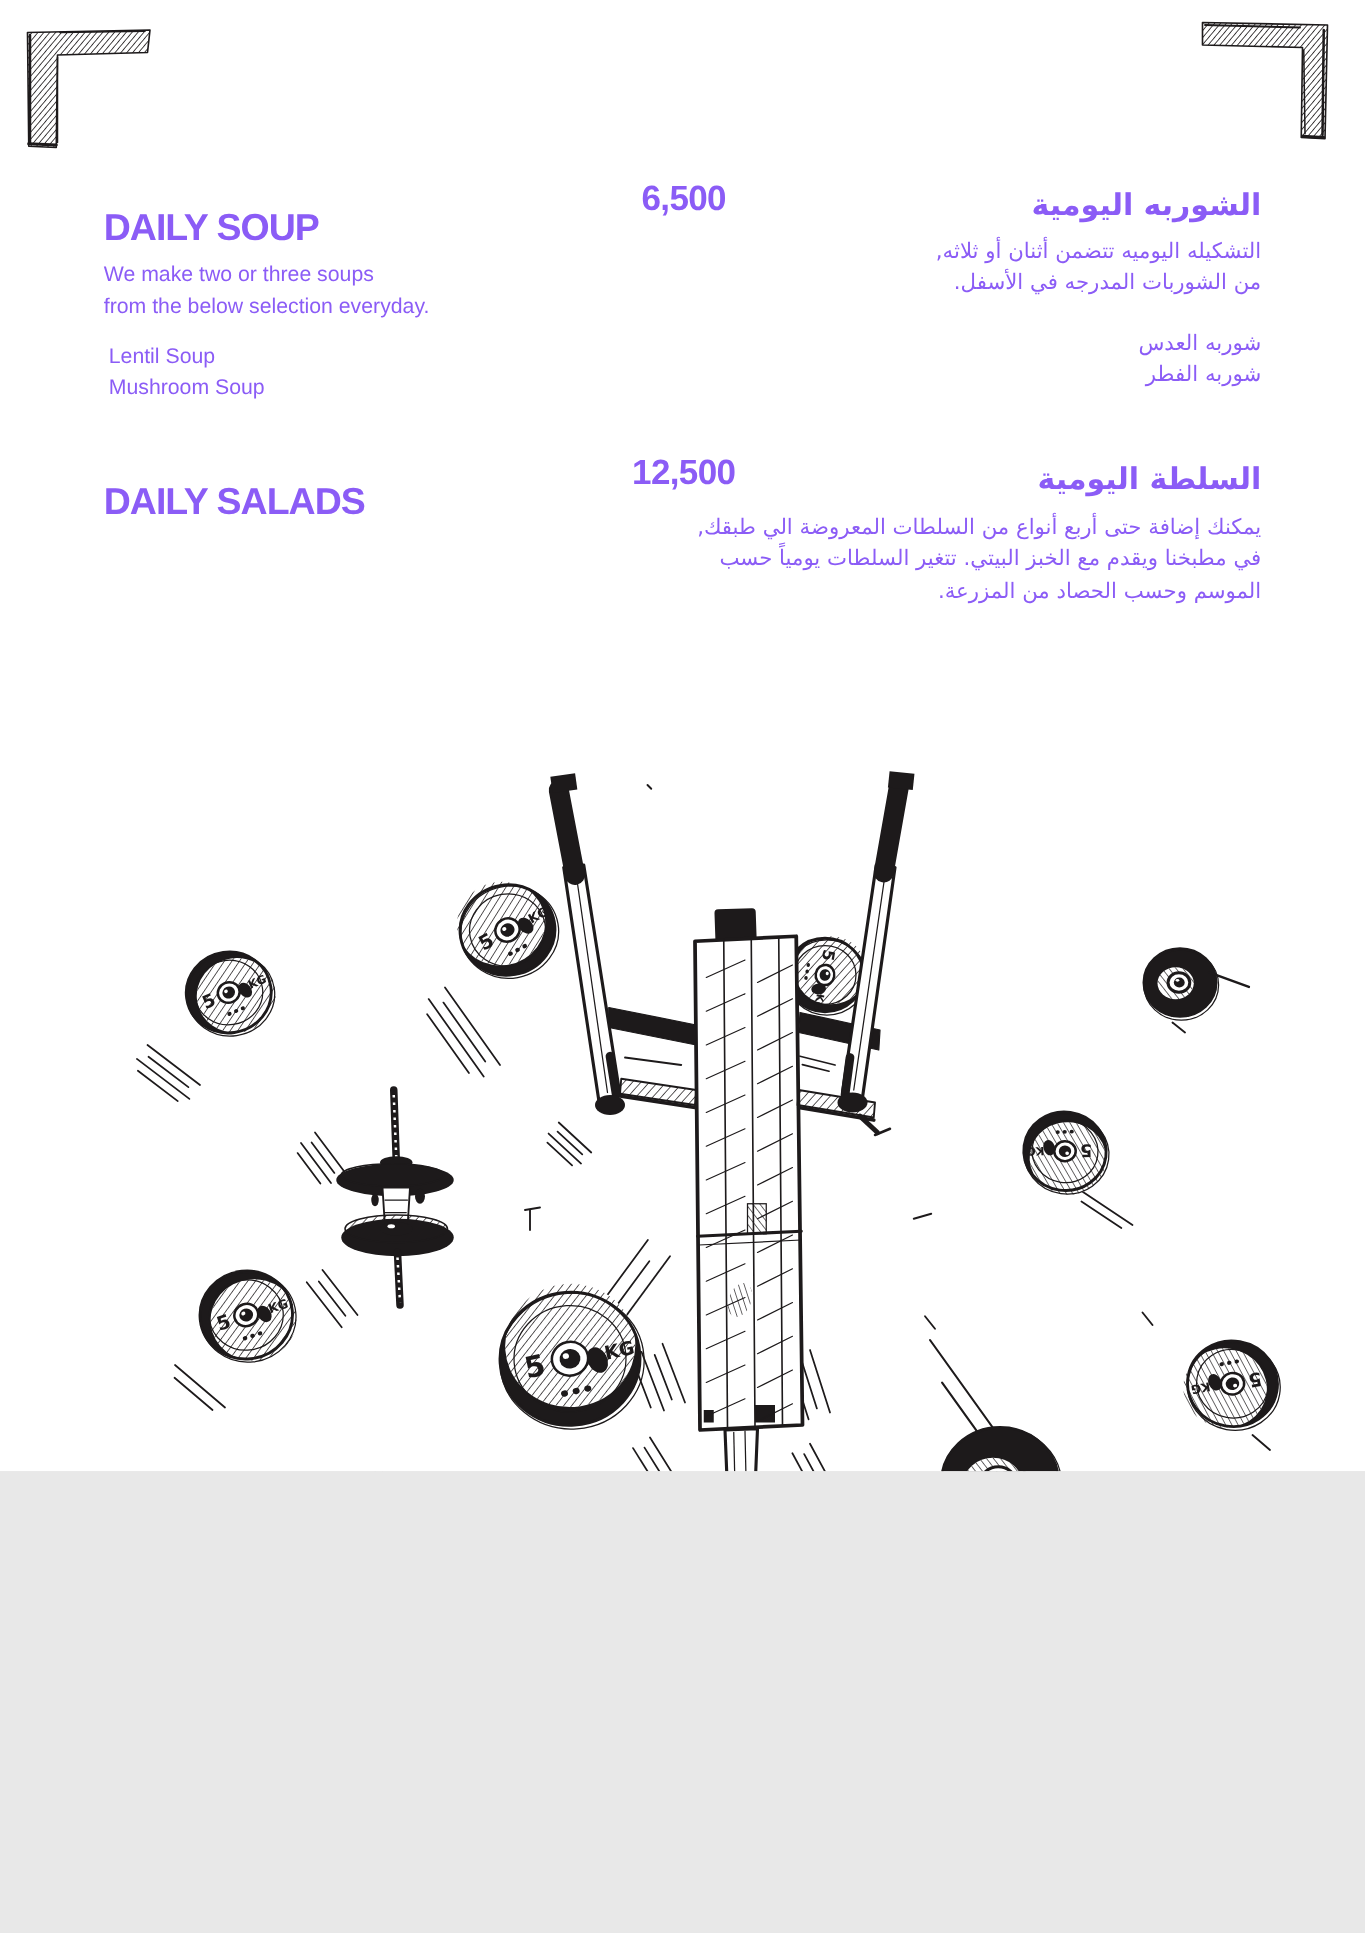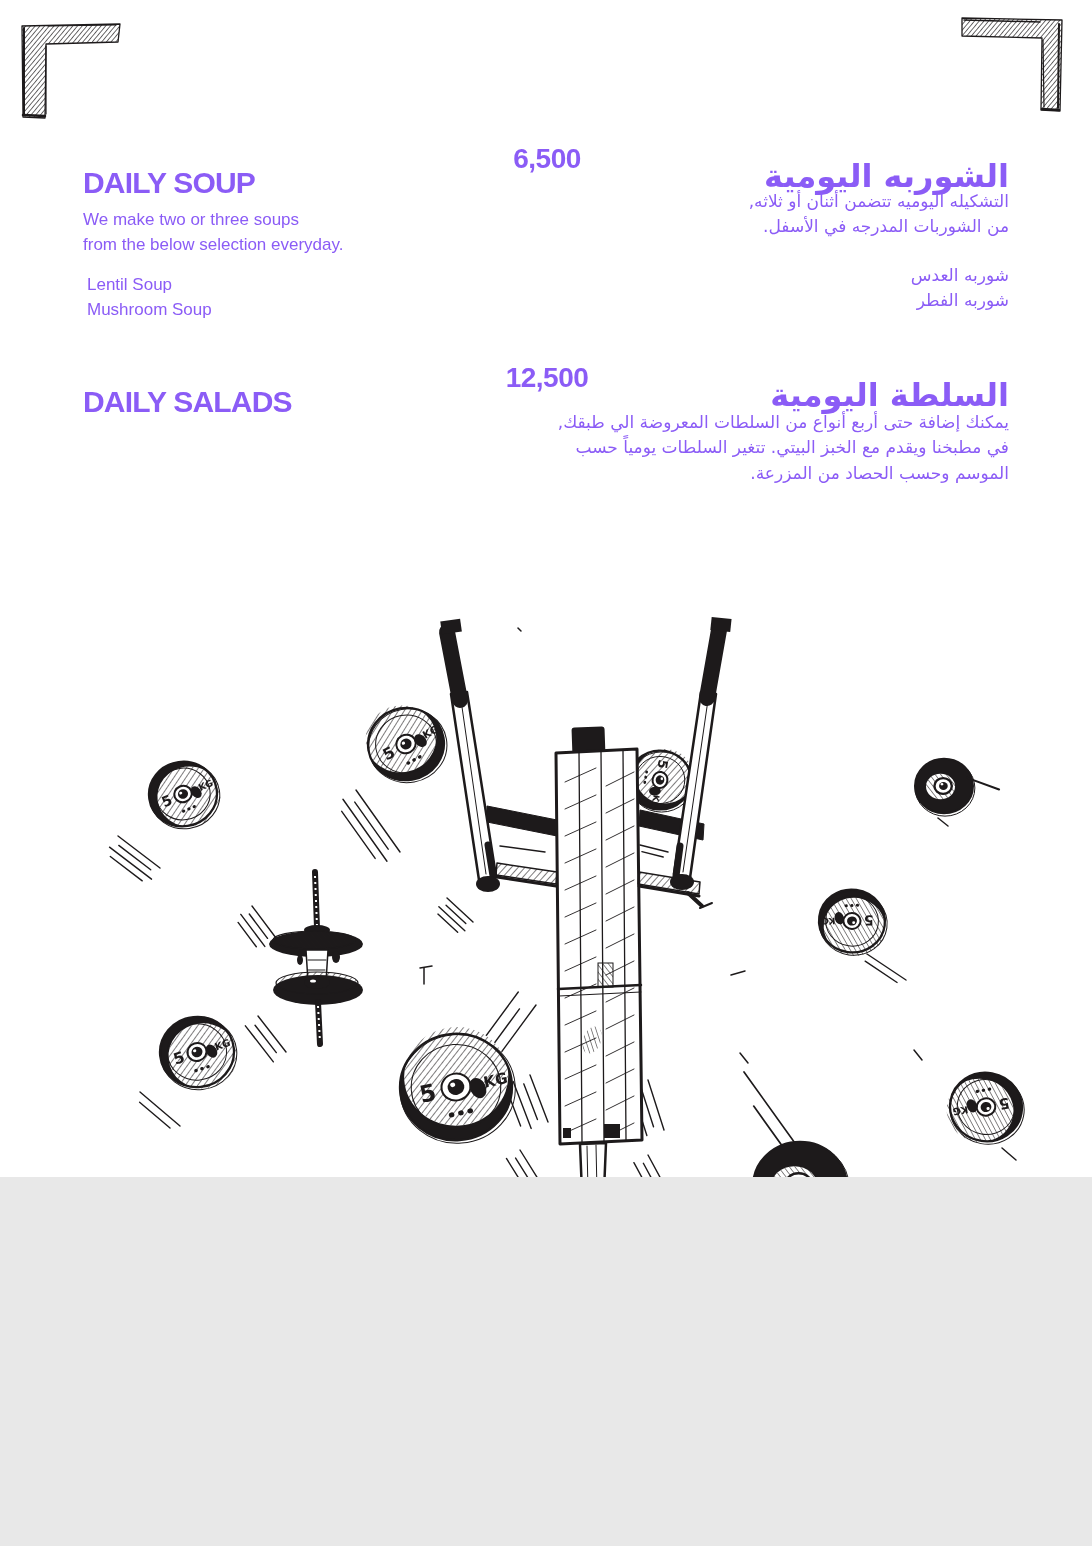--- a/index.html
+++ b/index.html
@@ -4,21 +4,21 @@
 <style>
   html,body{margin:0;padding:0;background:#e8e8e8;}
   .page{
     position:relative;width:1092px;height:1177px;margin:0 auto;
     background:#ffffff;color:#8b5cf6;overflow:hidden;
     font-family:"Liberation Sans",sans-serif;
   }
   .abs{position:absolute;}
   .h-en{font-weight:bold;font-size:30px;letter-spacing:-0.8px;white-space:nowrap;}
   .price{left:462px;width:170px;text-align:center;font-weight:bold;font-size:28px;letter-spacing:-0.5px;}
-  .h-ar{right:83px;direction:rtl;text-align:left;font-weight:bold;font-size:32px;white-space:nowrap;
+  .h-ar{right:83px;direction:rtl;text-align:left;font-weight:bold;font-size:24px;white-space:nowrap;
         font-family:"DejaVu Sans",sans-serif;}
   .body-en{left:83px;font-size:17px;line-height:25.3px;white-space:pre-line;}
   .items-en{left:87px;font-size:17px;line-height:25.3px;white-space:pre-line;}
   .body-ar,.items-ar{right:83px;direction:rtl;text-align:right;font-size:17px;line-height:25.3px;
         white-space:pre-line;font-family:"DejaVu Sans",sans-serif;}
   #s1-hen{top:141px;left:83px;}   #s1-price{top:143px;}  #s1-har{top:130px;}
   #s1-den{top:190px;}             #s1-dar{top:172px;}
   #s1-ien{top:255px;}             #s1-iar{top:246px;}
   #s2-hen{top:360px;left:83px;}   #s2-price{top:362px;}  #s2-har{top:349px;}
   #s2-den{top:399px;left:85px;}   #s2-dar{top:393px;margin-left:42px;}

